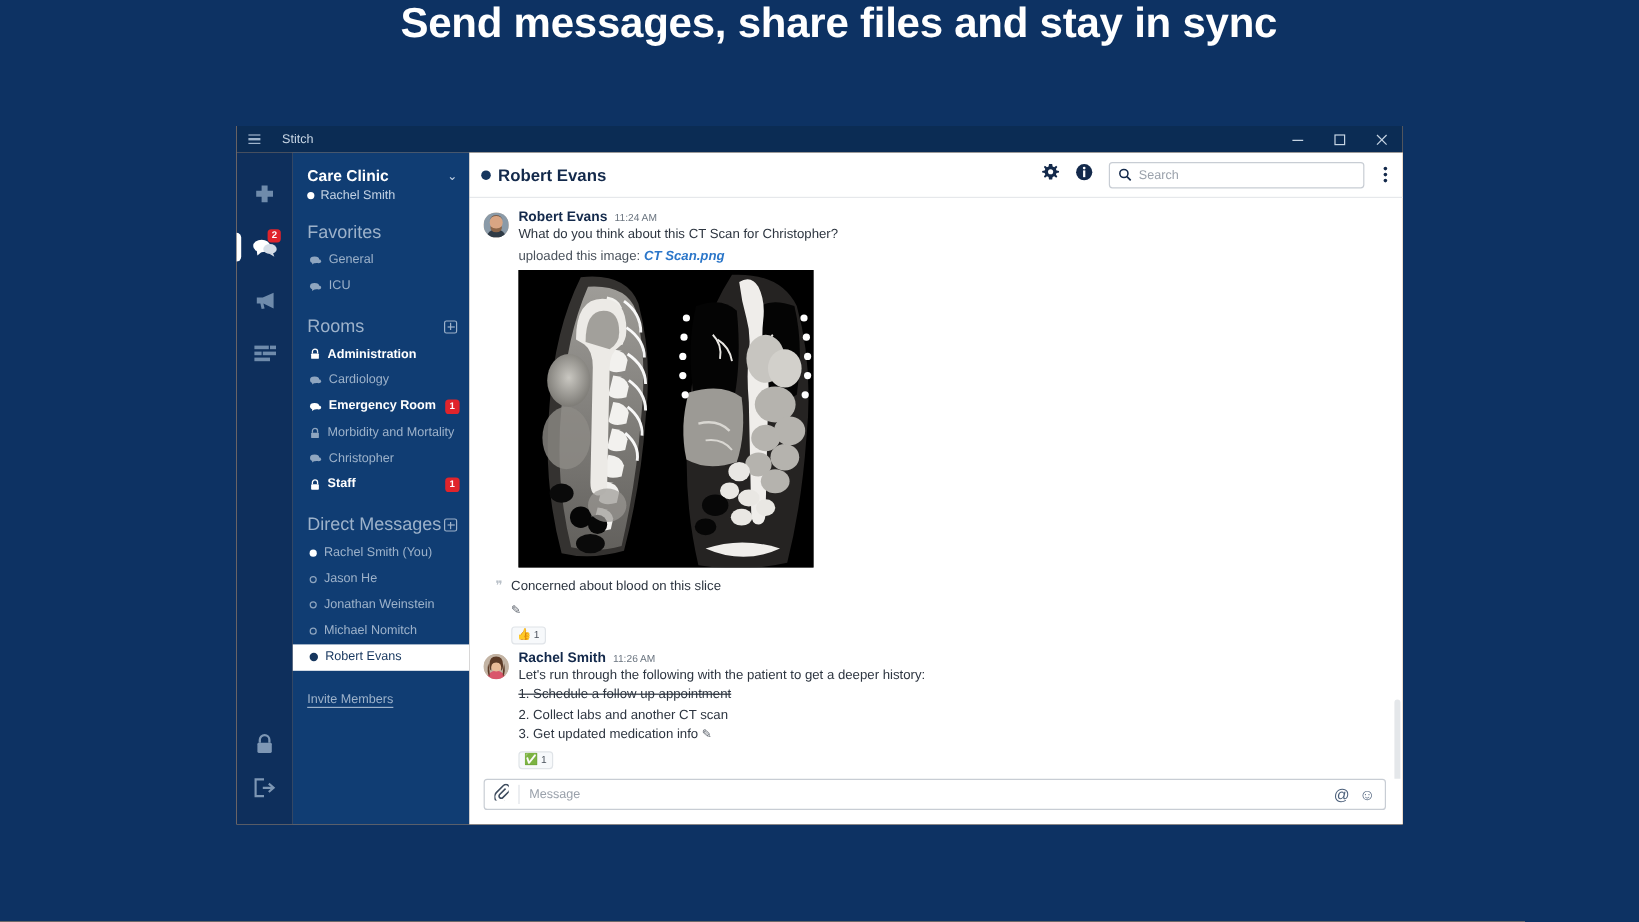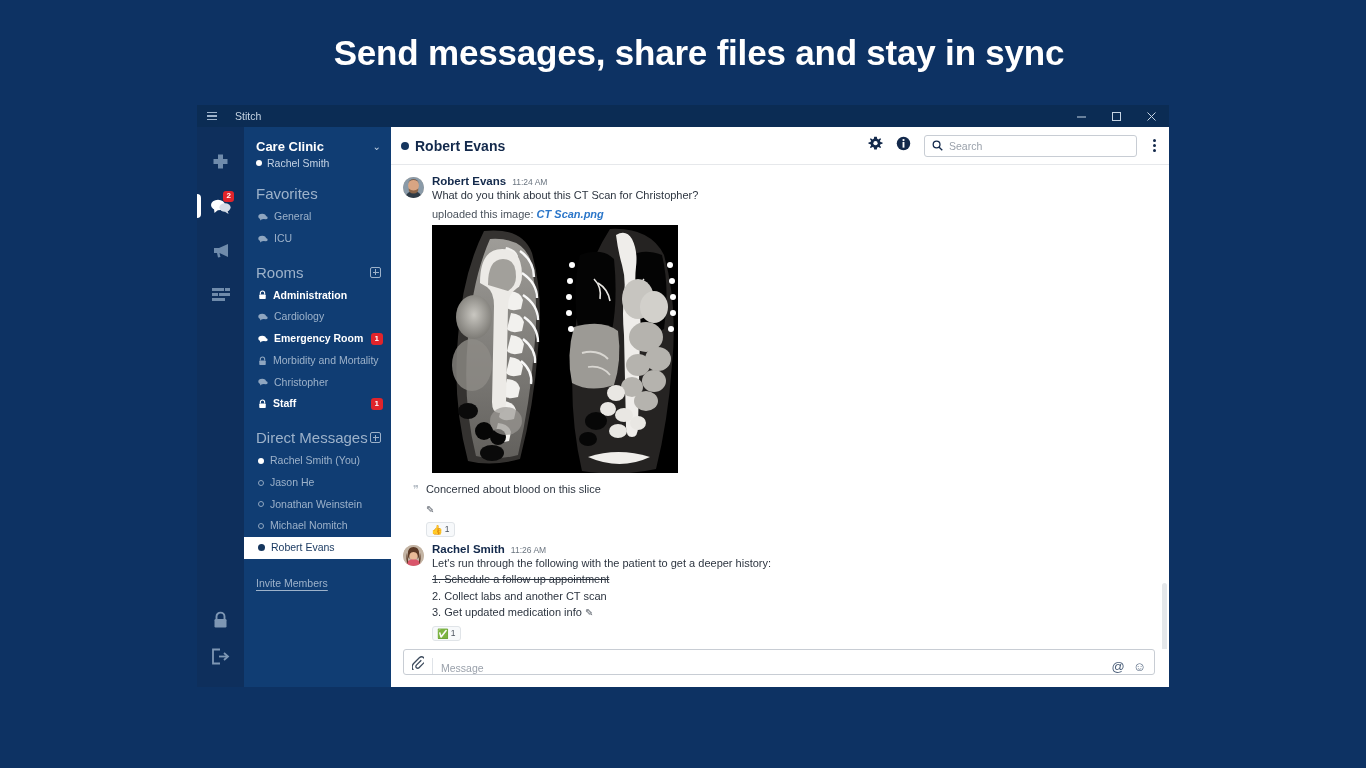--- a/index.html
+++ b/index.html
@@ -7,21 +7,21 @@
     width: 1366px; height: 768px;
     background: #0d3263;
     font-family: "Liberation Sans", sans-serif;
     overflow: hidden;
     position: relative;
   }
 
   
   .banner {
     width: 100%; height: 105px;
-    display: flex; align-items: center; justify-content: center; padding-left: 32px;
+    display: flex; align-items: flex-start; justify-content: center; padding-left: 32px;
   }
   .banner h1 {
     color: #ffffff;
     font-size: 35px;
     font-weight: bold;
     letter-spacing: -0.2px;
   }
 
   
   .app-window {
@@ -225,21 +225,21 @@
 
   .scroll-thumb {
     position: absolute; right: 2px; top: 418px;
     width: 5px; height: 96px; background: #e4e7ea; border-radius: 3px;
   }
 
   
   .composer {
     margin: 0 14px 12px 12px;
     height: 26px; border: 1px solid #c8cdd4; border-radius: 3px;
-    display: flex; align-items: flex-end; padding: 0 8px; gap: 8px;
+    display: flex; align-items: center; padding: 12px 8px; gap: 8px;
     flex: 0 0 26px;
   }
   .composer-sep { width: 1px; height: 16px; background: #dfe3e8; }
   .composer-ph { flex: 1; font-size: 10.5px; color: #9aa1ab; }
   .composer-icons { display: flex; align-items: center; gap: 8px; color: #4b5f7a; }
 </style>
 </head>
 <body>
 
 <div class="banner">

